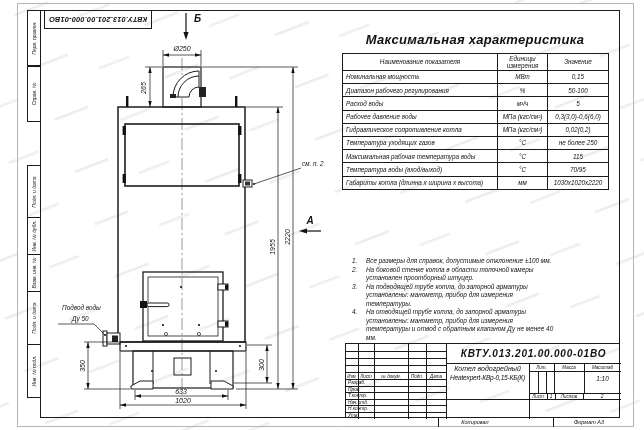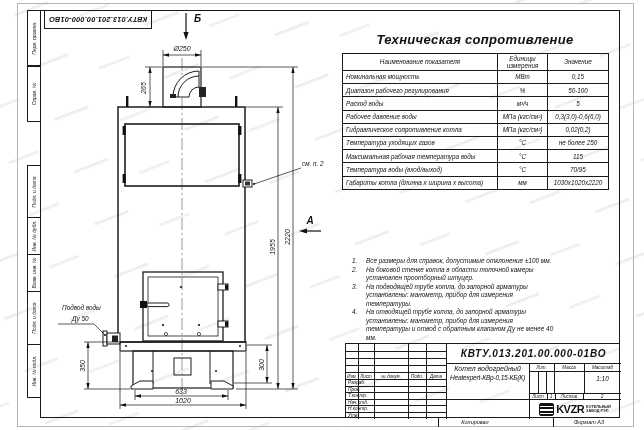--- a/index.html
+++ b/index.html
@@ -203,21 +203,21 @@
   <text x="183" y="403" font-size="7" text-anchor="middle">1020</text>
 
   <text x="194" y="22" font-size="10" font-weight="bold">Б</text>
   <text x="310" y="224" font-size="10" font-weight="bold" text-anchor="middle">А</text>
   <text x="302" y="166" font-size="6.3">см. п. 2</text>
   <text x="62" y="310" font-size="6.4">Подвод воды</text>
   <text x="72" y="321" font-size="6.4">Ду 50</text>
 </svg>
 
 <div class="abs spec">
-  <div class="spec-title">Техническая сопротивление</div>
+  <div class="spec-title">Максимальная характеристика</div>
   <table class="spec-t">
     <colgroup>
         <col style="width:155px">
         <col style="width:50px">
         <col style="width:61px">
       </colgroup>
     <tbody>
         <tr>
       <th>Наименование показателя</th>
       <th>Единицы измерения</th>
@@ -340,26 +340,18 @@
   <span class="lbl" style="left:183px;top:20.5px;width:25px">Лит.</span>
   <span class="lbl" style="left:208px;top:20.5px;width:30px">Масса</span>
   <span class="lbl" style="left:238px;top:20.5px;width:37px">Масштаб</span>
   <div class="scaleval">1:10</div>
 
   <span class="lbl" style="left:183px;top:49.8px;width:18px">Лист</span>
   <span class="lbl" style="left:201px;top:49.8px;width:8px;font-size:4.8px">1</span>
   <span class="lbl" style="left:209px;top:49.8px;width:28px">Листов</span>
   <span class="lbl" style="left:237px;top:49.8px;width:38px;font-size:4.8px">2</span>
 
-  <div class="logo-row">
-    <div class="logo-mark"></div>
-    <span class="logo-word">KVZR</span>
-    <div class="logo-cap">
-      <div>КОТЕЛЬНЫЙ</div>
-      <div>ЗАВОД РЭП</div>
-    </div>
-  </div>
 </div>
 
 <div class="abs vline" style="left:438px;top:418px;height:9px"></div>
 <div class="abs vline" style="left:553px;top:418px;height:9px"></div>
 <div class="abs botlbl" style="left:440px;top:419px;width:70px">Копировал</div>
 <div class="abs botlbl" style="left:558px;top:419px;width:62px">Формат А3</div>
 
 </body></html>

